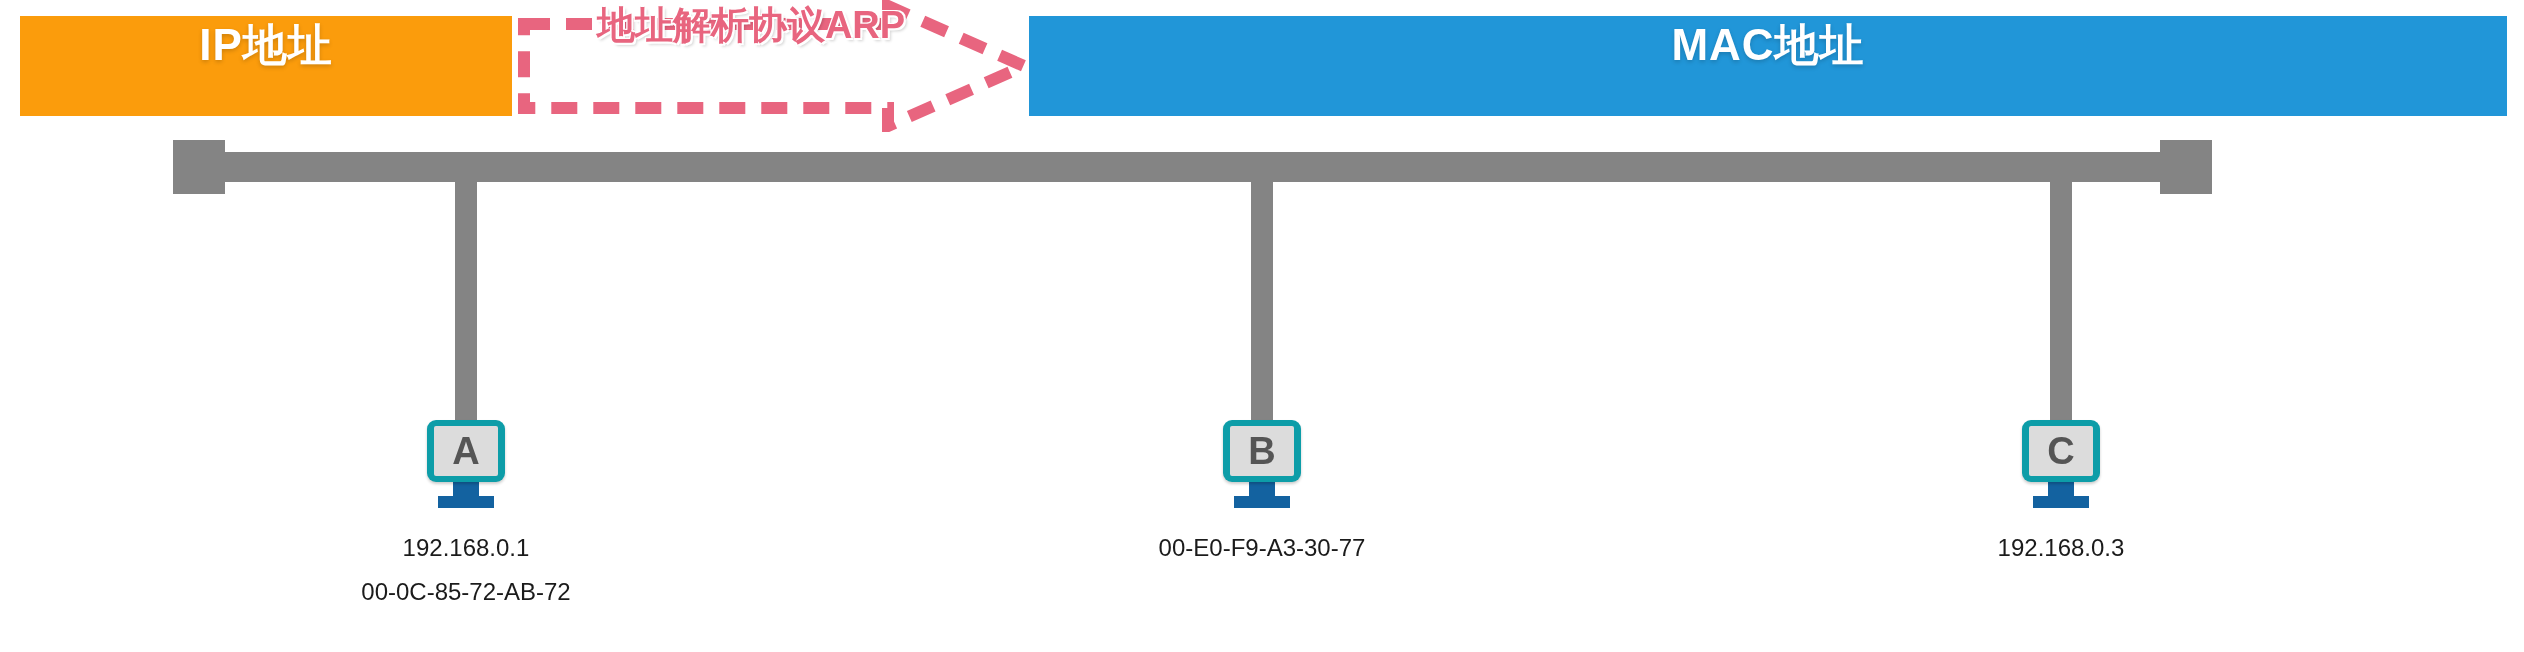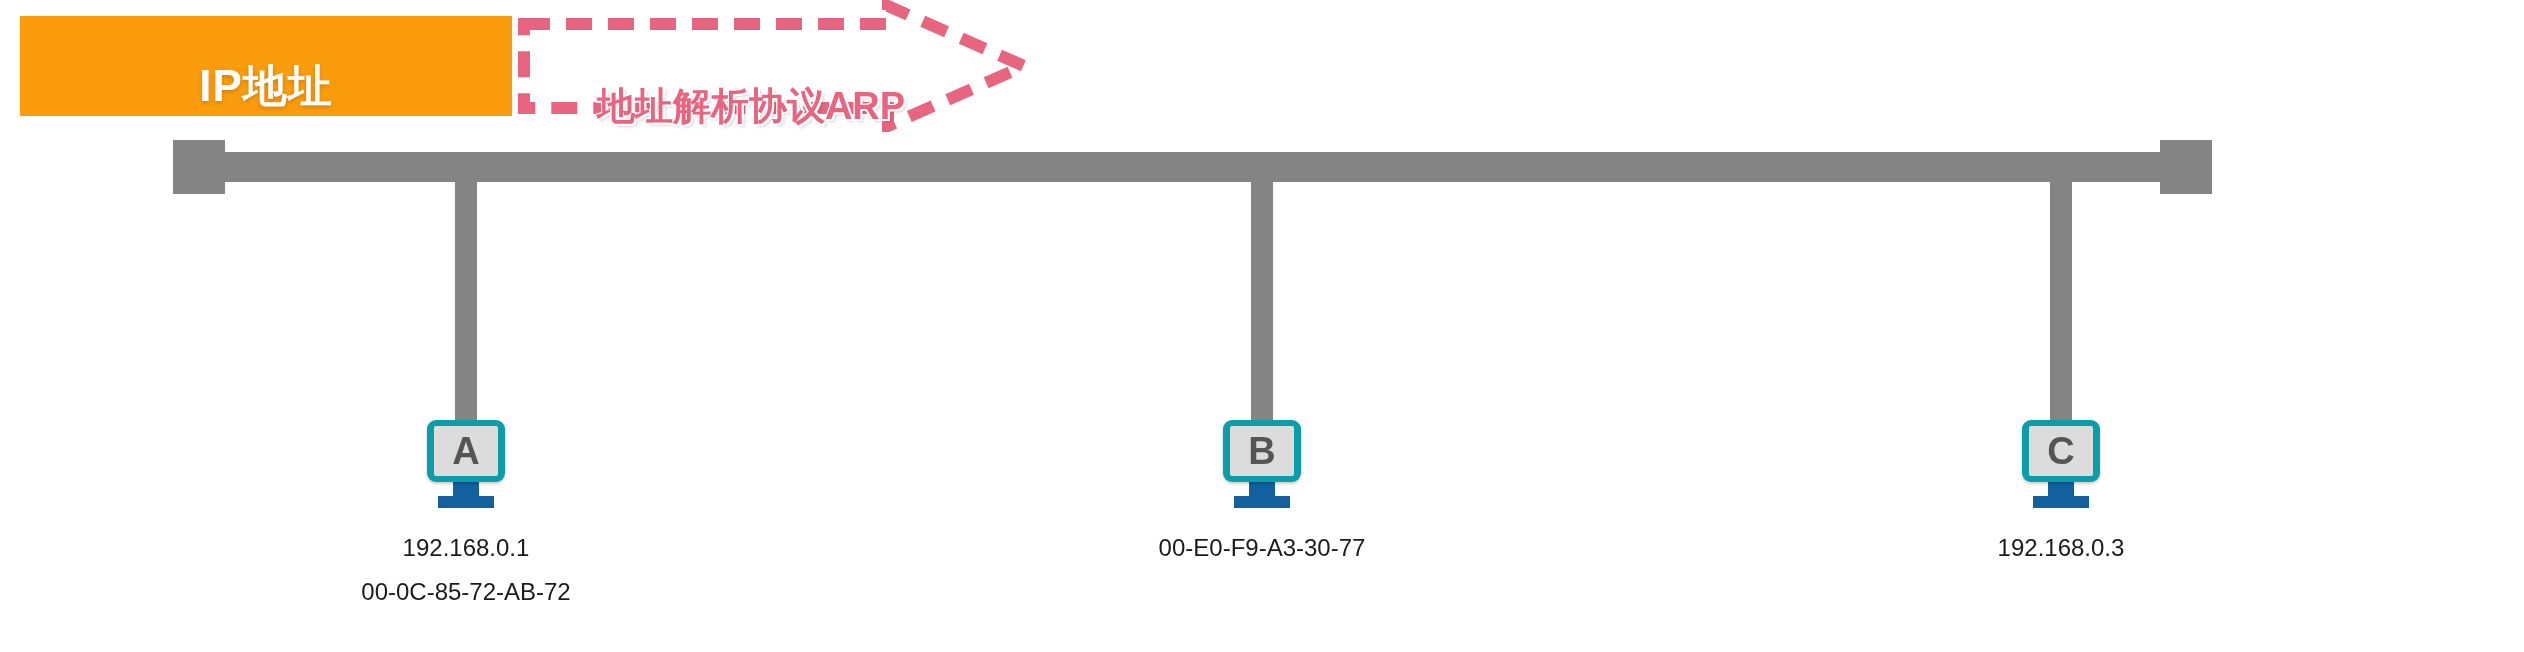--- a/index.html
+++ b/index.html
@@ -15,21 +15,21 @@
     width: 2524px;
     height: 652px;
     background: #ffffff;
     overflow: hidden;
   }
 
   
   .concept-box {
     position: absolute;
     display: flex;
-    align-items: flex-end;
+    align-items: flex-start;
     justify-content: center;
     color: #ffffff;
     font-weight: bold;
     letter-spacing: 1px;
     text-shadow: 0 2px 4px rgba(0,0,0,0.18);
   }
   #ip-box {
     left: 20px;
     top: 16px;
     width: 492px;
@@ -59,21 +59,21 @@
     width: 100%;
     height: 100%;
   }
   #arp-label {
     position: absolute;
     left: 516px;
     top: 0px;
     width: 470px;
     height: 132px;
     display: flex;
-    align-items: flex-end;
+    align-items: flex-start;
     justify-content: center;
     font-size: 38px;
     font-weight: bold;
     color: #e8657f;
     letter-spacing: 0px;
     text-shadow:
       2px 2px 0 #ffffff,
      -1px -1px 0 #ffffff,
       2px -1px 0 #ffffff,
      -1px  2px 0 #ffffff,
@@ -176,20 +176,23 @@
 
   <div id="arp-arrow-wrap">
     <svg viewBox="0 0 520 132" preserveAspectRatio="none">
       <polygon points="8,24 372,24 372,6 508,66 372,126 372,108 8,108" fill="none" stroke="#e8657f" stroke-width="12" stroke-linejoin="miter" stroke-dasharray="26 16"></polygon>
     </svg>
   </div>
   <div id="arp-label">
     <span>地址解析协议ARP</span>
   </div>
 
+  <div id="mac-box" class="concept-box">
+    <span>MAC地址</span>
+  </div>
 
   <div id="bus-terminator-left" class="bus-terminator"></div>
   <div id="bus-bar"></div>
   <div id="bus-terminator-right" class="bus-terminator"></div>
 
   <div class="drop-line" style="left:455px;  height:252px;"></div>
   <div class="drop-line" style="left:1251px; height:252px;"></div>
   <div class="drop-line" style="left:2050px; height:252px;"></div>
 
   <div class="host" style="left:336px; top:420px;">

